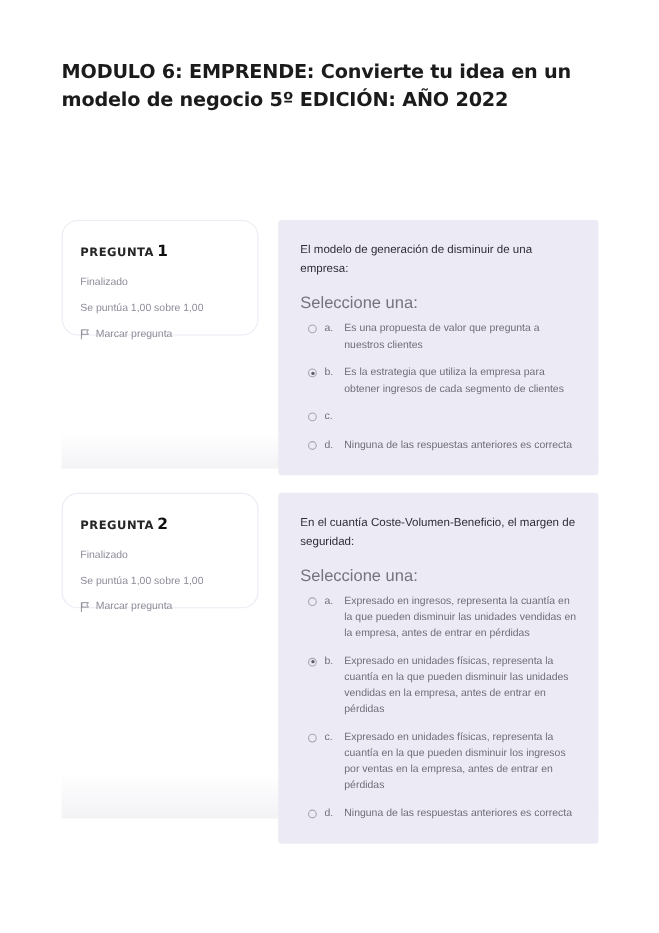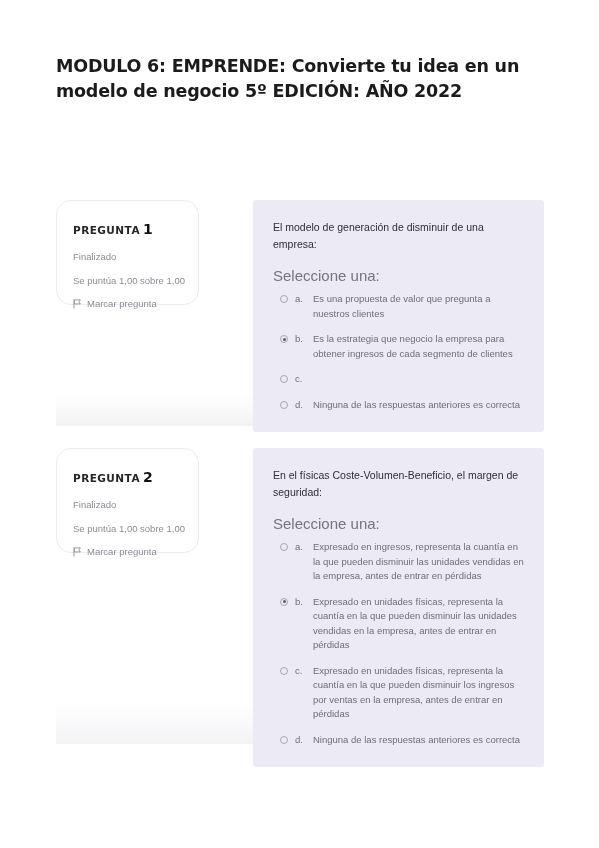--- a/index.html
+++ b/index.html
@@ -59,21 +59,21 @@
     bottom: 0;
     background: linear-gradient(180deg,#ffffff 0%, #ffffff 86%, #f3f3f6 100%);
     z-index: 0;
   }
 
   
   .qinfo {
     position: absolute;
     left: 0;
     top: 4px;
-    width: 143px;
+    width: 179px;
     background: #ffffff;
     border: 1px solid #eceaf3;
     border-radius: 15px;
     padding: 20px 16px 18px 16px;
     z-index: 2;
   }
   .qinfo-title {
     font-family: "DejaVu Sans", sans-serif;
     font-size: 10.5px;
     font-weight: bold;
@@ -217,21 +217,21 @@
         <div class="qselect-label">Seleccione una:</div>
         <ul class="qoptions">
           <li class="qopt">
             <span class="radio"></span>
             <span class="opt-letter">a.</span>
             <span class="opt-text">Es una propuesta de valor que pregunta a nuestros clientes</span>
           </li>
           <li class="qopt">
             <span class="radio checked"></span>
             <span class="opt-letter">b.</span>
-            <span class="opt-text">Es la estrategia que negocio la empresa para obtener ingresos de cada segmento de clientes</span>
+            <span class="opt-text">Es la estrategia que utiliza la empresa para obtener ingresos de cada segmento de clientes</span>
           </li>
           <li class="qopt">
             <span class="radio"></span>
             <span class="opt-letter">c.</span>
           </li>
           <li class="qopt">
             <span class="radio"></span>
             <span class="opt-letter">d.</span>
             <span class="opt-text">Ninguna de las respuestas anteriores es correcta</span>
           </li>
@@ -253,21 +253,21 @@
             <svg width="9" height="10" viewBox="0 0 9 10" xmlns="http://www.w3.org/2000/svg">
               <path d="M1 0.6 L1 9.4" stroke="#8d8c99" stroke-width="0.9" fill="none"></path>
               <path d="M1.4 0.9 L7.4 0.9 L5.9 2.9 L7.4 4.9 L1.4 4.9 Z" stroke="#8d8c99" stroke-width="0.9" fill="none" stroke-linejoin="round"></path>
             </svg>
           </span>
           <span>Marcar pregunta</span>
         </div>
       </div>
 
       <div class="qpanel">
-        <div class="qtext">En el físicas Coste-Volumen-Beneficio, el margen de seguridad:</div>
+        <div class="qtext">En el cuantía Coste-Volumen-Beneficio, el margen de seguridad:</div>
         <div class="qselect-label">Seleccione una:</div>
         <ul class="qoptions">
           <li class="qopt">
             <span class="radio"></span>
             <span class="opt-letter">a.</span>
             <span class="opt-text">Expresado en ingresos, representa la cuantía en la que pueden disminuir las unidades vendidas en la empresa, antes de entrar en pérdidas</span>
           </li>
           <li class="qopt">
             <span class="radio checked"></span>
             <span class="opt-letter">b.</span>

